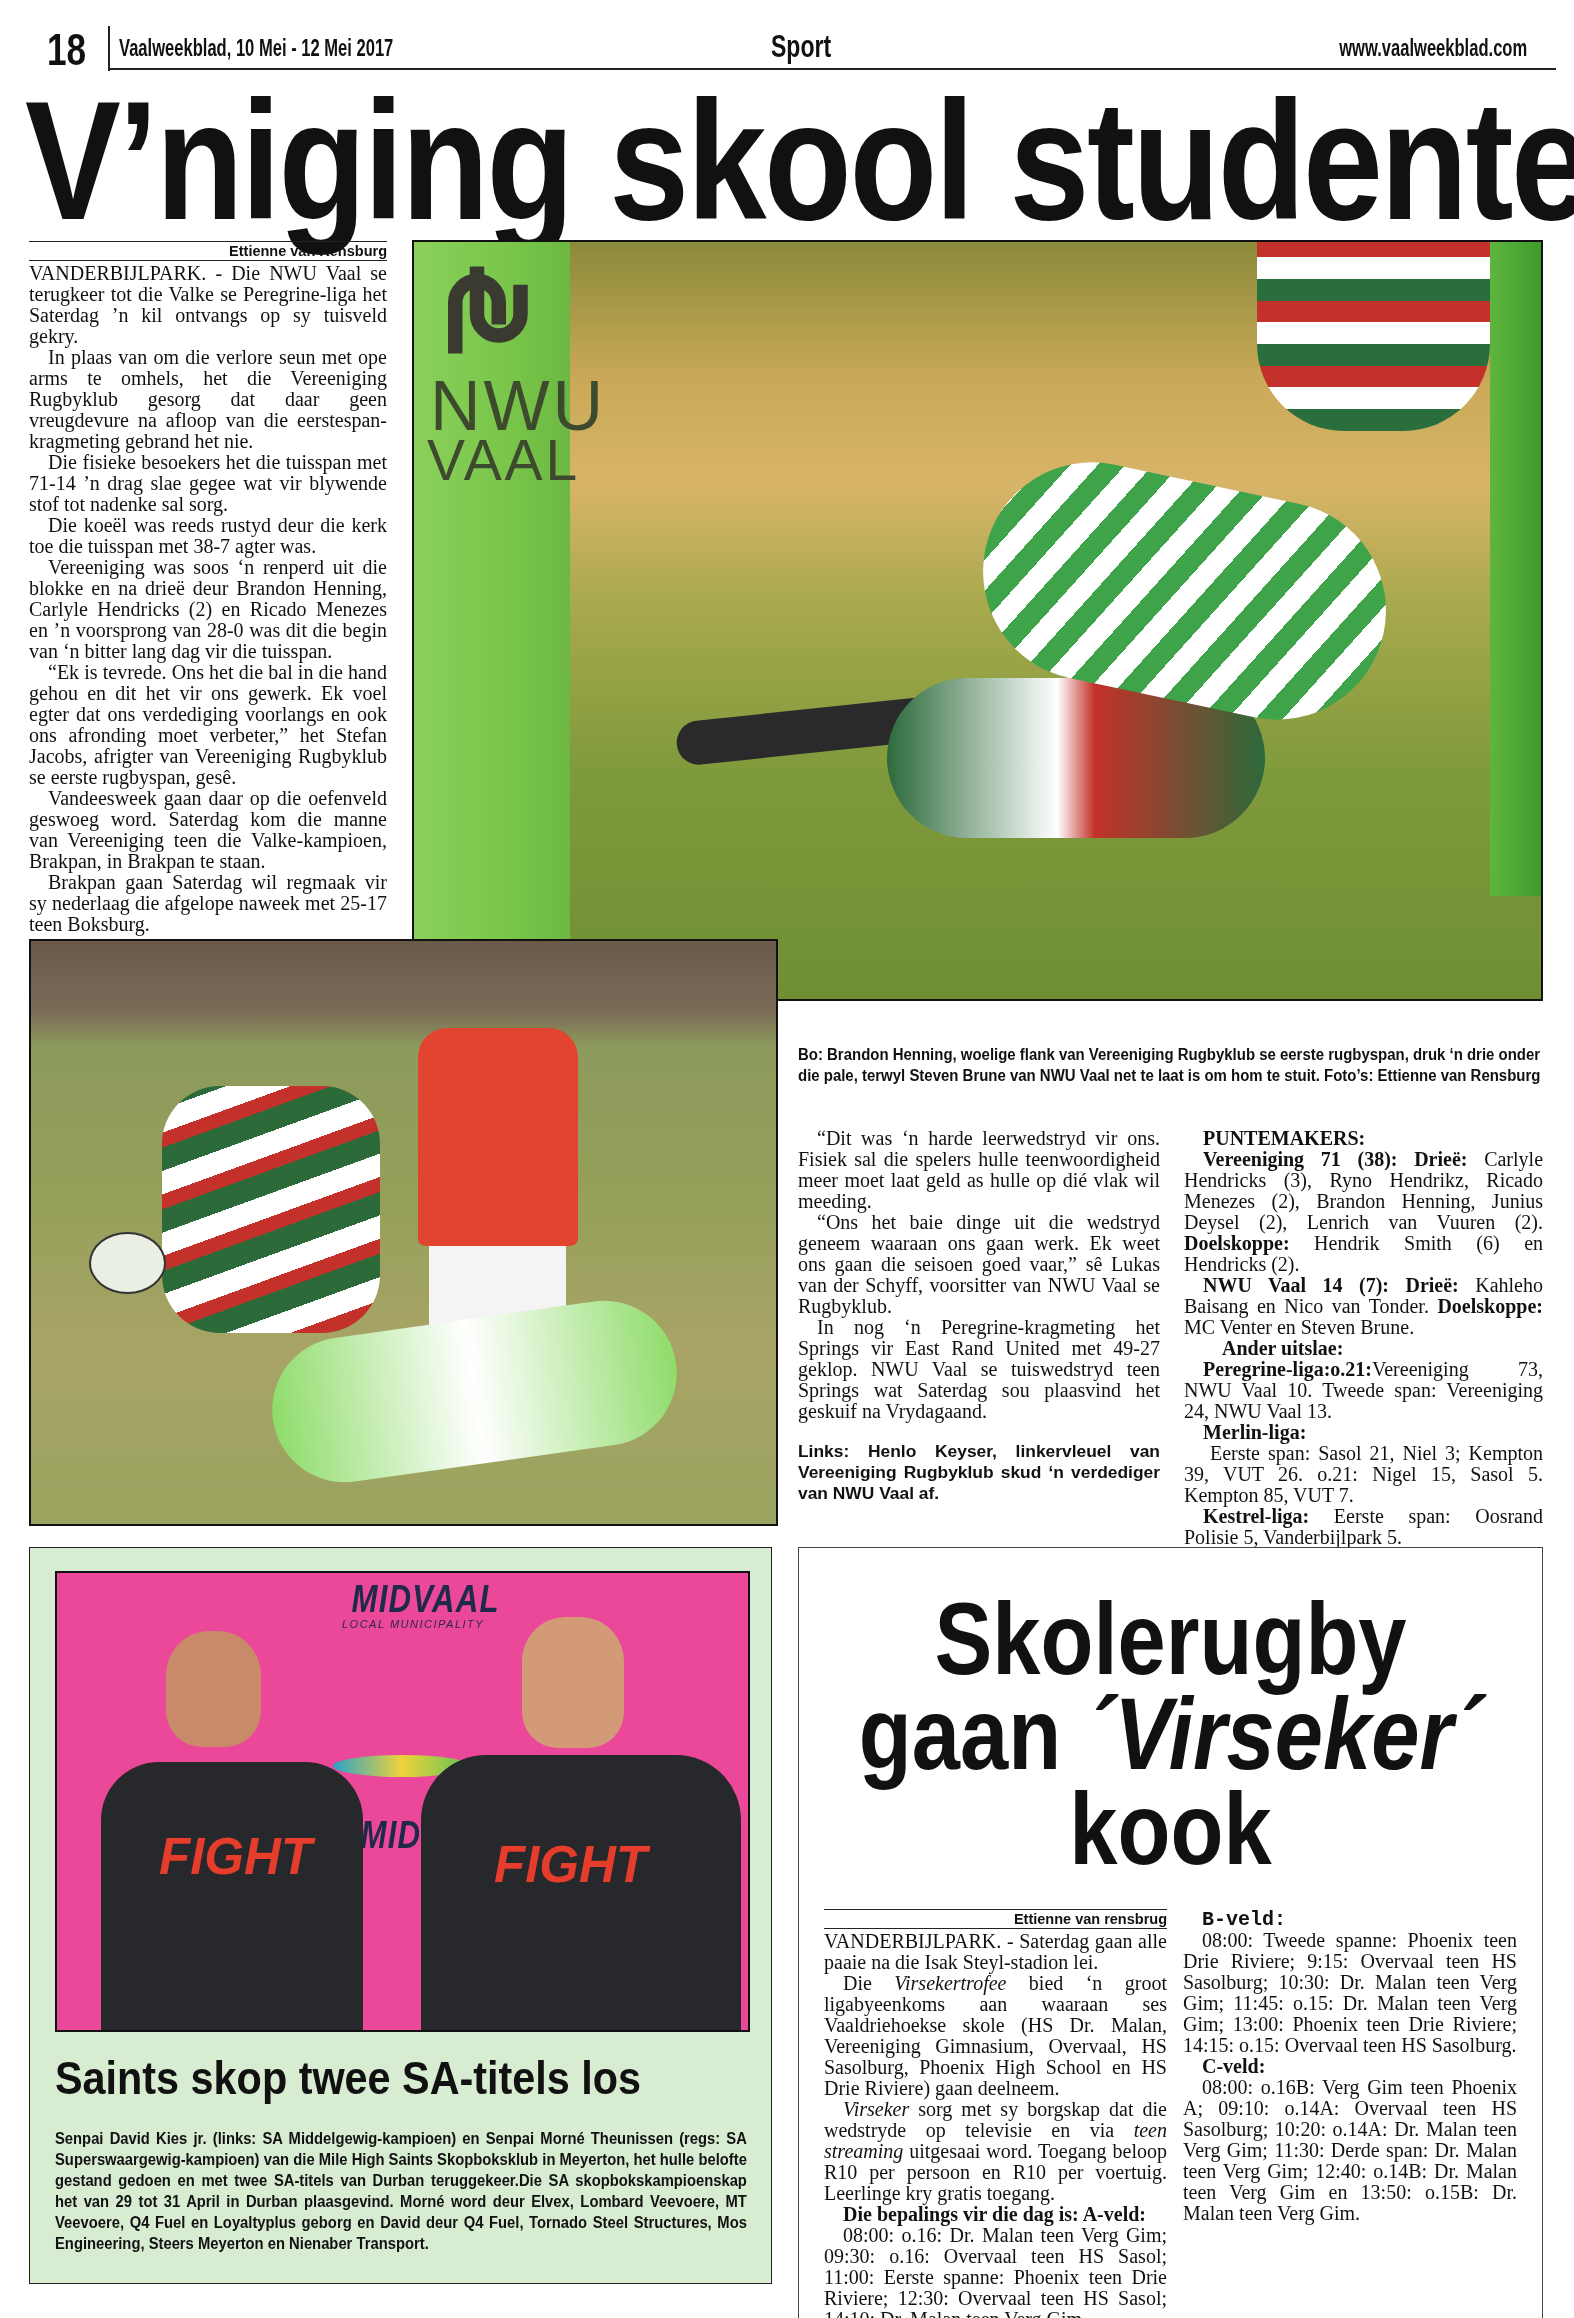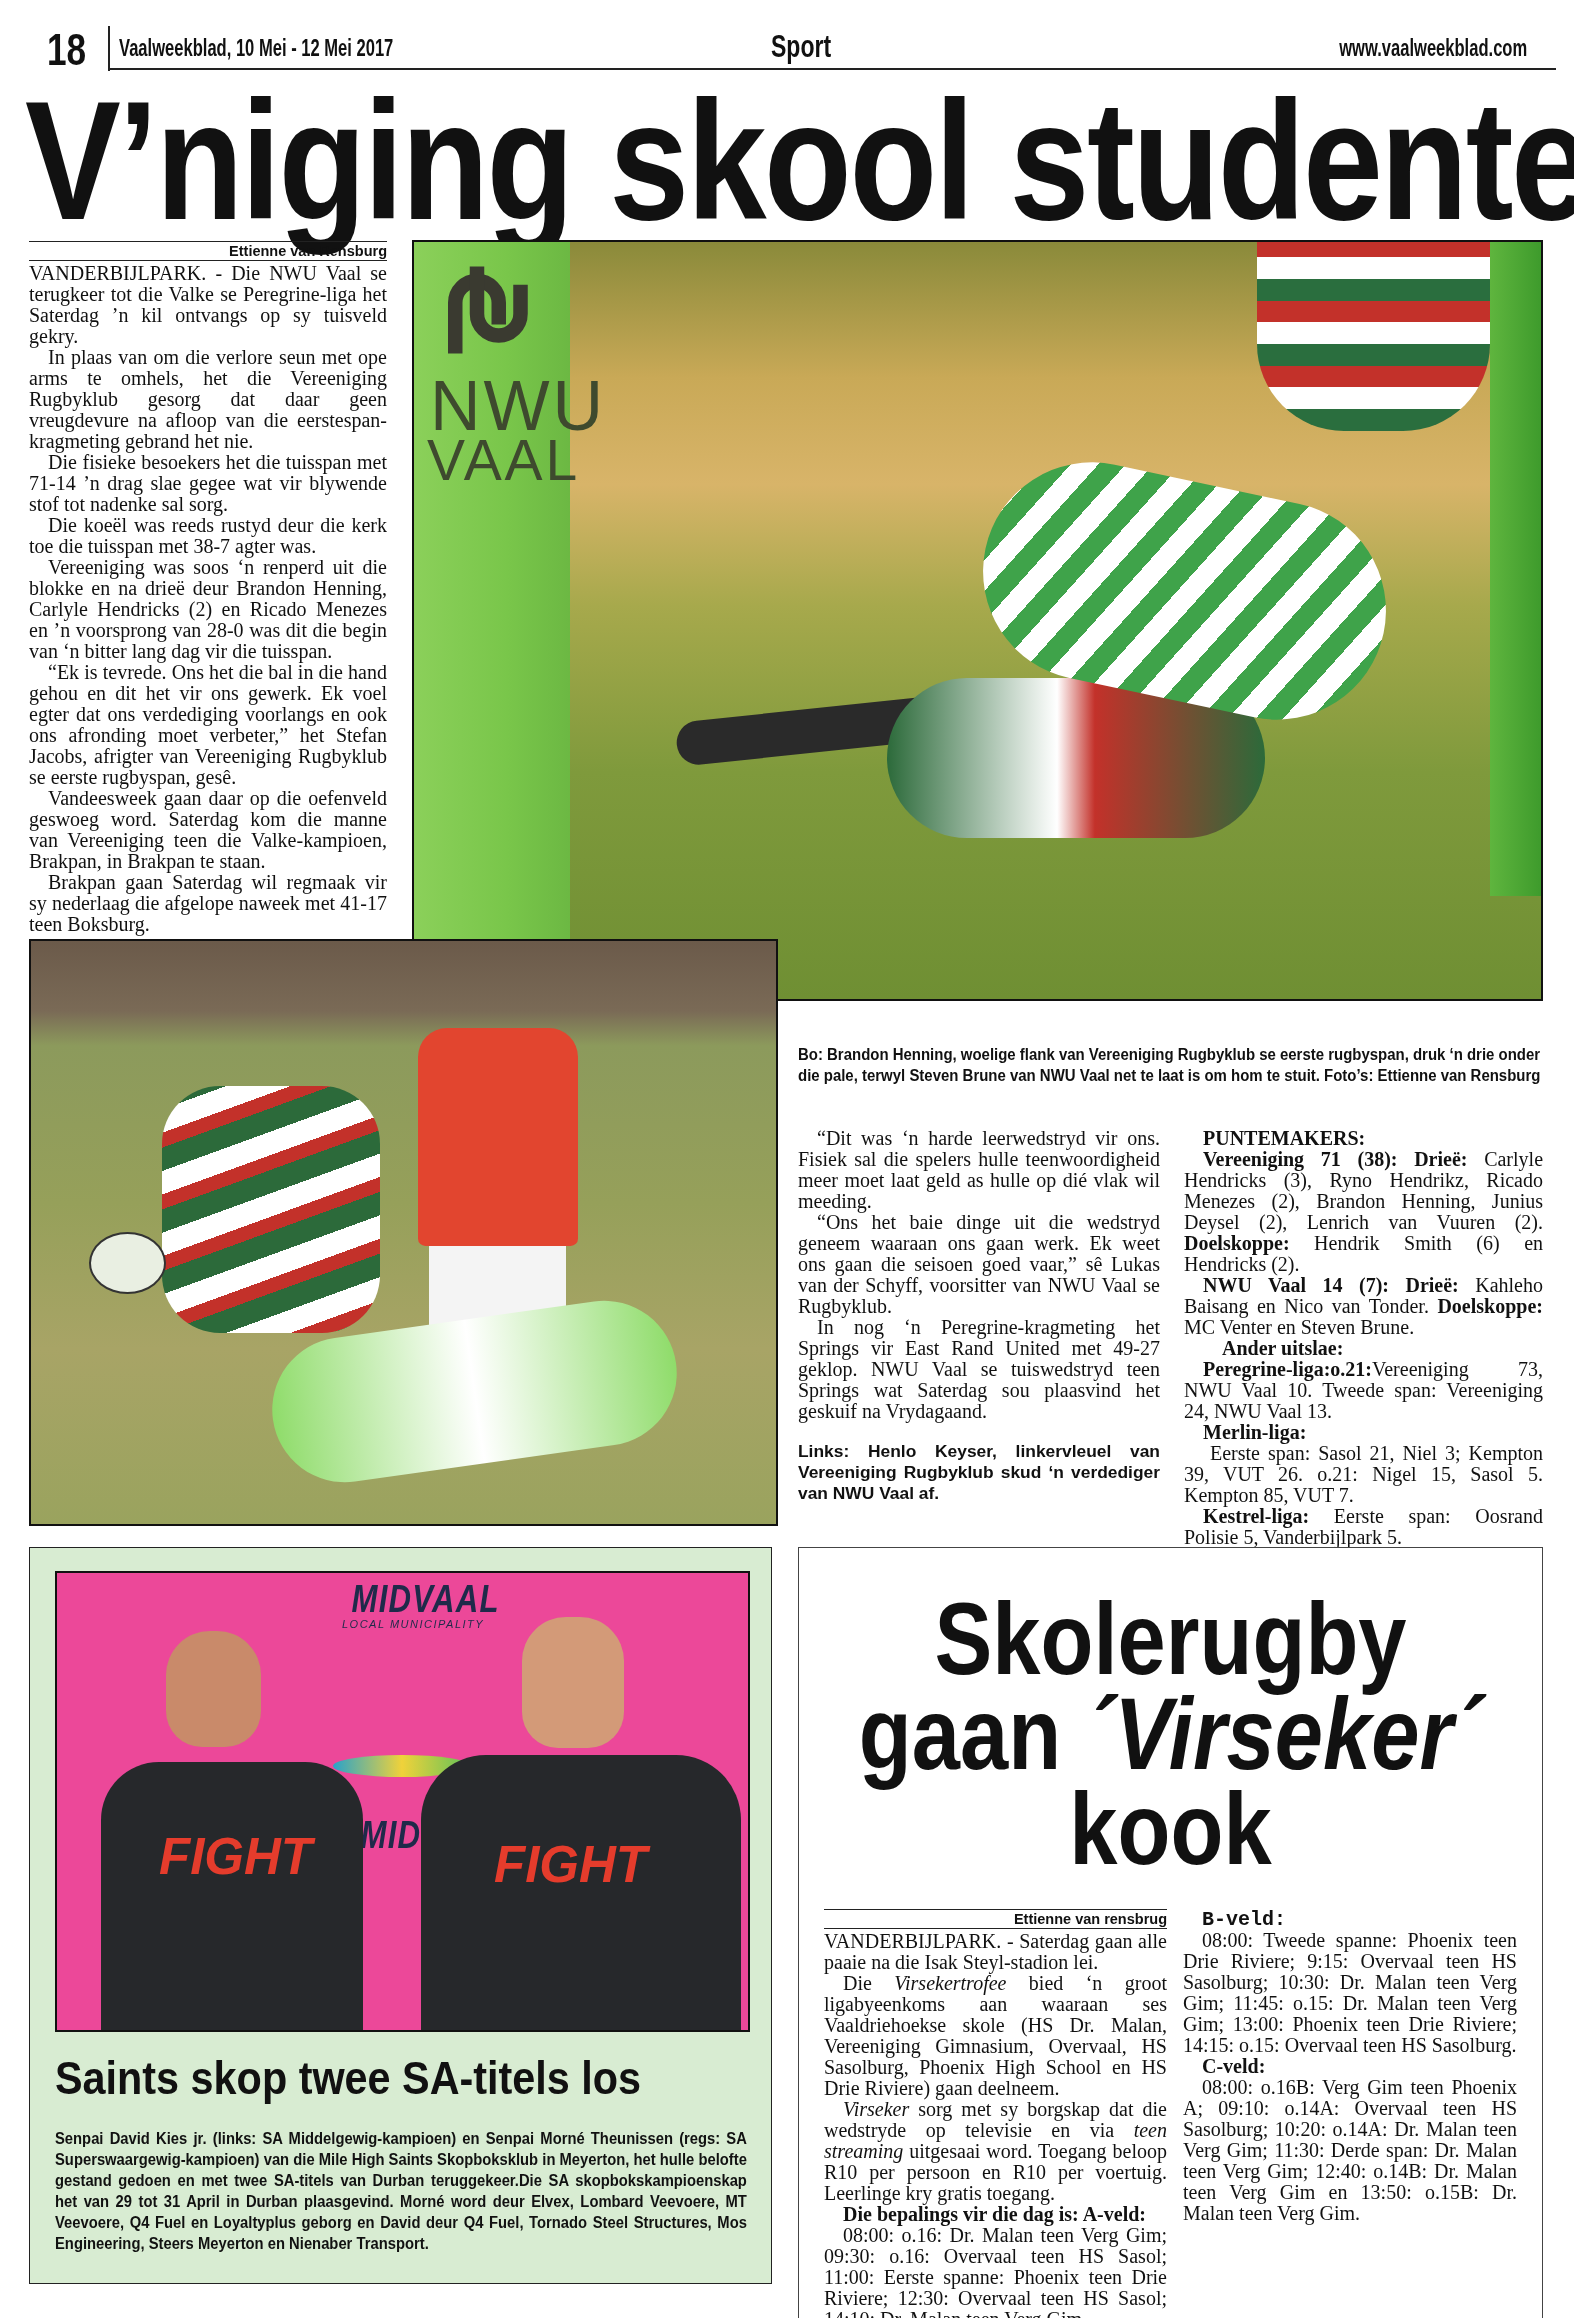--- a/index.html
+++ b/index.html
@@ -45,21 +45,21 @@
 <div class="abs" style="left:29px;top:241px;width:358px;">
   <div class="sans byline">Ettienne van Rensburg</div>
   <div class="serif body" style="margin-top:1.5px;">
     <p class="noind">VANDERBIJLPARK. - Die NWU Vaal se terugkeer tot die Valke se Peregrine-liga het Saterdag ’n kil ontvangs op sy tuisveld gekry.</p>
     <p>In plaas van om die verlore seun met ope arms te omhels, het die Vereeniging Rugbyklub gesorg dat daar geen vreugdevure na afloop van die eerstespan-kragmeting gebrand het nie.</p>
     <p>Die fisieke besoekers het die tuisspan met 71-14 ’n drag slae gegee wat vir blywende stof tot nadenke sal sorg.</p>
     <p>Die koeël was reeds rustyd deur die kerk toe die tuisspan met 38-7 agter was.</p>
     <p>Vereeniging was soos ‘n renperd uit die blokke en na drieë deur Brandon Henning, Carlyle Hendricks (2) en Ricado Menezes en ’n voorsprong van 28-0 was dit die begin van ‘n bitter lang dag vir die tuisspan.</p>
     <p>“Ek is tevrede. Ons het die bal in die hand gehou en dit het vir ons gewerk. Ek voel egter dat ons verdediging voorlangs en ook ons afronding moet verbeter,” het Stefan Jacobs, afrigter van Vereeniging Rugbyklub se eerste rugbyspan, gesê.</p>
     <p>Vandeesweek gaan daar op die oefenveld geswoeg word. Saterdag kom die manne van Vereeniging teen die Valke-kampioen, Brakpan, in Brakpan te staan.</p>
-    <p>Brakpan gaan Saterdag wil regmaak vir sy nederlaag die afgelope naweek met 41-17 teen Boksburg.</p>
+    <p>Brakpan gaan Saterdag wil regmaak vir sy nederlaag die afgelope naweek met 25-17 teen Boksburg.</p>
   </div>
 </div>
 
 <div class="abs photo" style="left:412px;top:240px;width:1131px;height:761px;background:linear-gradient(180deg,#8a8a3a 0%,#c9a957 18%,#d8b469 32%,#a7a94c 48%,#7f9a3c 70%,#6f8f33 100%);">
   <div class="abs" style="left:0;top:0;width:156px;height:756px;background:linear-gradient(90deg,#8bd05a,#79c64a 60%,#6cb843);">
     <svg width="109" height="116" viewBox="0 0 150 160" style="position:absolute;left:23px;top:10.2px;">
       <path d="M25 140 V70 a30 30 0 0 1 60 0 V100" stroke="#3a3a30" stroke-width="20" fill="none"></path>
       <path d="M55 20 V85 a30 30 0 0 0 60 0 V45" stroke="#3a3a30" stroke-width="20" fill="none"></path>
     </svg>
     <div class="abs sans" style="left:16px;top:129px;font-size:70px;color:#3e4a2e;letter-spacing:2.9px;line-height:1;">NWU</div>

